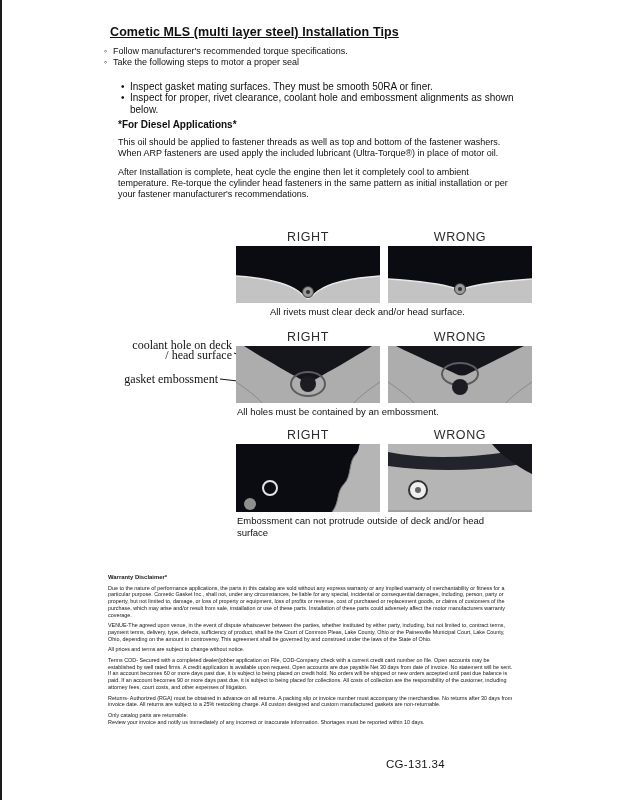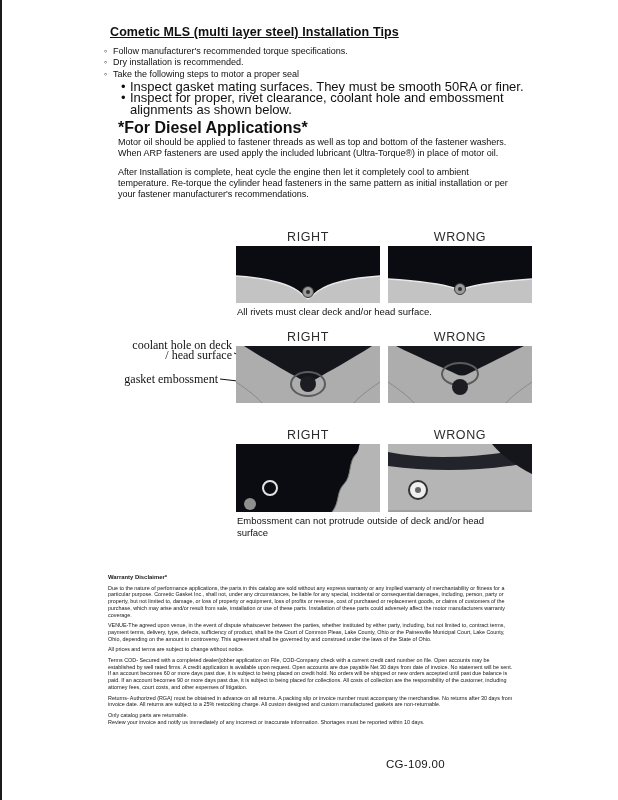--- a/index.html
+++ b/index.html
@@ -6,25 +6,25 @@
   html,body { background:#e9e9e9; }
   body { font-family:"Liberation Sans", sans-serif; }
   .page { position:relative; width:618px; height:800px; background:#ffffff; color:#101010; overflow:hidden; margin:0 auto; }
   .edge-line { position:absolute; left:0; top:0; width:2px; height:800px; background:#1b1b1b; }
 
   .title { position:absolute; left:110px; top:25px; font-size:12.5px; font-weight:bold; text-decoration:underline; letter-spacing:0.1px; }
 
   .bullets { position:absolute; left:104px; top:46px; list-style:none; font-size:9px; line-height:11.4px; width:420px; }
   .bullets li { padding-left:9px; position:relative; }
   .bullets li::before { content:"◦"; position:absolute; left:0; top:0; }
-  .subbullets { position:absolute; left:121px; top:81px; list-style:none; font-size:13px; line-height:11.4px; width:410px; }
+  .subbullets { position:absolute; left:121px; top:81px; list-style:none; font-size:10px; line-height:11.4px; width:410px; }
   .subbullets li { padding-left:9px; position:relative; }
   .subbullets li::before { content:"•"; position:absolute; left:0; top:0; }
 
-  .diesel-heading { position:absolute; left:118px; top:119px; font-size:16px; font-weight:bold; }
+  .diesel-heading { position:absolute; left:118px; top:119px; font-size:10px; font-weight:bold; }
   .para { position:absolute; left:118px; width:398px; font-size:9px; line-height:11.2px; }
   .p1 { top:137px; } .p2 { top:167px; } .note { top:208px; }
 
   .fig-label { position:absolute; width:144px; text-align:center; font-size:12.5px; color:#2c2c2c; letter-spacing:0.6px; }
   .panel { position:absolute; width:144px; line-height:0; }
   .panel svg { display:block; }
   .caption { position:absolute; left:237px; font-size:9.5px; color:#111; line-height:11.5px; }
 
   .annotation { position:absolute; font-size:12px; line-height:10px; text-align:right; color:#111;font-family:Liberation Serif, serif; }
   .pointer-overlay { position:absolute; left:215px; top:342px; width:102px; height:54px; }
@@ -39,31 +39,30 @@
 </head>
 <body>
 
 <div class="page">
   <div class="edge-line"></div>
 
   <h1 class="title">Cometic MLS (multi layer steel) Installation Tips</h1>
 
   <ul class="bullets">
     <li><span>Follow manufacturer's recommended torque specifications.</span></li>
-    <li><span>Dry installation is recommended.</span></li>
     <li><span>Take the following steps to motor a proper seal</span></li>
   </ul>
 
   <ul class="subbullets">
     <li><span>Inspect gasket mating surfaces.  They must be smooth 50RA or finer.</span></li>
     <li><span>Inspect for proper, rivet clearance, coolant hole and embossment alignments as shown below.</span></li>
   </ul>
 
   <h2 class="diesel-heading">*For Diesel Applications*</h2>
-  <p class="para p1">Motor oil should be applied to fastener threads as well as top and bottom of the fastener washers. When ARP fasteners are used apply the included lubricant (Ultra-Torque®) in place of motor oil.</p>
+  <p class="para p1">This oil should be applied to fastener threads as well as top and bottom of the fastener washers. When ARP fasteners are used apply the included lubricant (Ultra-Torque®) in place of motor oil.</p>
   <p class="para p2">After Installation is complete, heat cycle the engine then let it completely cool to ambient temperature. Re-torque the cylinder head fasteners in the same pattern as initial installation or per your fastener manufacturer's recommendations.</p>
 
   <div class="fig-label" style="left:236px; top:230px;">RIGHT</div>
   <div class="fig-label" style="left:388px; top:230px;">WRONG</div>
 
   <div class="panel" style="left:236px; top:246px;">
     <svg width="144" height="57" viewBox="0 0 144 57">
       <rect width="144" height="57" fill="#0b0b12"></rect>
       <path d="M0,57 L0,30 C30,32 52,38 62,45 C66,48 69,51 72,53 C75,51 78,48 82,45 C92,38 114,32 144,30 L144,57 Z" fill="#c3c3c3"></path>
       <path d="M0,30 C30,32 52,38 62,45 C66,48 69,51 72,53 C75,51 78,48 82,45 C92,38 114,32 144,30" fill="none" stroke="#e9e9e9" stroke-width="1.4"></path>
@@ -73,21 +72,21 @@
   </div>
   <div class="panel" style="left:388px; top:246px;">
     <svg width="144" height="57" viewBox="0 0 144 57">
       <rect width="144" height="57" fill="#0b0b12"></rect>
       <path d="M0,57 L0,33 C30,35 54,38 66,42 C70,43 74,43 78,42 C90,38 114,35 144,33 L144,57 Z" fill="#c3c3c3"></path>
       <path d="M0,33 C30,35 54,38 66,42 C70,43 74,43 78,42 C90,38 114,35 144,33" fill="none" stroke="#e9e9e9" stroke-width="1.4"></path>
       <circle cx="72" cy="43" r="5.5" fill="#9b9b9b" stroke="#3a3a3a" stroke-width="1"></circle>
       <circle cx="72" cy="43" r="2" fill="#2e2e2e"></circle>
     </svg>
   </div>
-  <div class="caption" style="top:306px;">All rivets must clear deck and/or head surface.</div>
+  <div class="caption" style="top:306px;margin-left:33px;">All rivets must clear deck and/or head surface.</div>
 
   <div class="fig-label" style="left:236px; top:330px;">RIGHT</div>
   <div class="fig-label" style="left:388px; top:330px;">WRONG</div>
 
   <div class="annotation" style="left:128px; top:340px; width:104px;">coolant hole on deck / head surface</div>
   <div class="annotation" style="left:118px; top:374px; width:100px;">gasket embossment</div>
 
   <svg class="pointer-overlay" viewBox="0 0 102 54">
     <line x1="19" y1="11" x2="91" y2="41" stroke="#111" stroke-width="1"></line>
     <line x1="5" y1="37" x2="75" y2="45" stroke="#111" stroke-width="1"></line>
@@ -106,20 +105,21 @@
   <div class="panel" style="left:388px; top:346px;">
     <svg width="144" height="57" viewBox="0 0 144 57">
       <rect width="144" height="57" fill="#adadad"></rect>
       <path d="M8,0 C32,12 56,22 68,28 C72,30 76,30 80,28 C92,22 112,12 136,0 Z" fill="#15151c"></path>
       <ellipse cx="72" cy="28" rx="18" ry="11" fill="none" stroke="#5b5b5b" stroke-width="2"></ellipse>
       <circle cx="72" cy="41" r="8" fill="#1c1c22"></circle>
       <path d="M0,36 C12,44 22,52 26,57" stroke="#8a8a8a" fill="none"></path>
       <path d="M144,36 C132,44 122,52 118,57" stroke="#8a8a8a" fill="none"></path>
     </svg>
   </div>
+  <div class="caption" style="top:406px;">All holes must be contained by an embossment.</div>
 
   <div class="fig-label" style="left:236px; top:428px;">RIGHT</div>
   <div class="fig-label" style="left:388px; top:428px;">WRONG</div>
 
   <div class="panel" style="left:236px; top:444px;">
     <svg width="144" height="68" viewBox="0 0 144 68">
       <rect width="144" height="68" fill="#0b0b12"></rect>
       <path d="M144,0 L144,68 L96,68 C104,58 100,48 108,40 C116,32 112,18 120,10 C124,5 122,2 124,0 Z" fill="#b5b5b5"></path>
       <path d="M96,68 C104,58 100,48 108,40 C116,32 112,18 120,10" fill="none" stroke="#777" stroke-width="1"></path>
       <circle cx="34" cy="44" r="7" fill="none" stroke="#e4e4e4" stroke-width="2"></circle>
@@ -142,14 +142,14 @@
     <div class="legal-heading">Warranty Disclaimer*</div>
     <p>Due to the nature of performance applications, the parts in this catalog are sold without any express warranty or any implied warranty of merchantability or fitness for a particular purpose.  Cometic Gasket Inc., shall not, under any circumstances, be liable for any special, incidental or consequential damages, including, person, party or property, but not limited to, damage, or loss of property or equipment, loss of profits or revenue, cost of purchased or replacement goods, or claims of customers of the purchase, which may arise and/or result from sale, installation or use of these parts.  Installation of these parts could adversely affect the motor manufacturers warranty coverage.</p>
     <p>VENUE-The agreed upon venue, in the event of dispute whatsoever between the parties, whether instituted by either party, including, but not limited to, contract terms, payment terms, delivery, type, defects, sufficiency of product, shall be the Court of Common Pleas, Lake County, Ohio or the Painesville Municipal Court, Lake County, Ohio, depending on the amount in controversy.  This agreement shall be governed by and construed under the laws of the State of Ohio.</p>
     <p>All prices and terms are subject to change without notice.</p>
     <p>Terms COD- Secured with a completed dealer/jobber application on File, COD-Company check with a current credit card number on file.  Open accounts may be established by well rated firms.  A credit application is available upon request.  Open accounts are due payable Net 30 days from date of invoice.  No statement will be sent.  If an account becomes 60 or more days past due, it is subject to being placed on credit hold.  No orders will be shipped or new orders accepted until past due balance is paid.  If an account becomes 90 or more days past due, it is subject to being placed for collections.  All costs of collection are the responsibility of the customer, including attorney fees, court costs, and other expenses of litigation.</p>
     <p>Returns- Authorized (RGA) must be obtained in advance on all returns.  A packing slip or invoice number must accompany the merchandise.  No returns after 30 days from invoice date.  All returns are subject to a 25% restocking charge.  All custom designed and custom manufactured gaskets are non-returnable.</p>
     <p class="tight">Only catalog parts are returnable.</p>
     <p>Review your invoice and notify us immediately of any incorrect or inaccurate information.  Shortages must be reported within 10 days.</p>
   </div>
 
-  <div class="footer-code">CG-109.00</div>
+  <div class="footer-code">CG-131.34</div>
 </div>
 
 </body></html>

